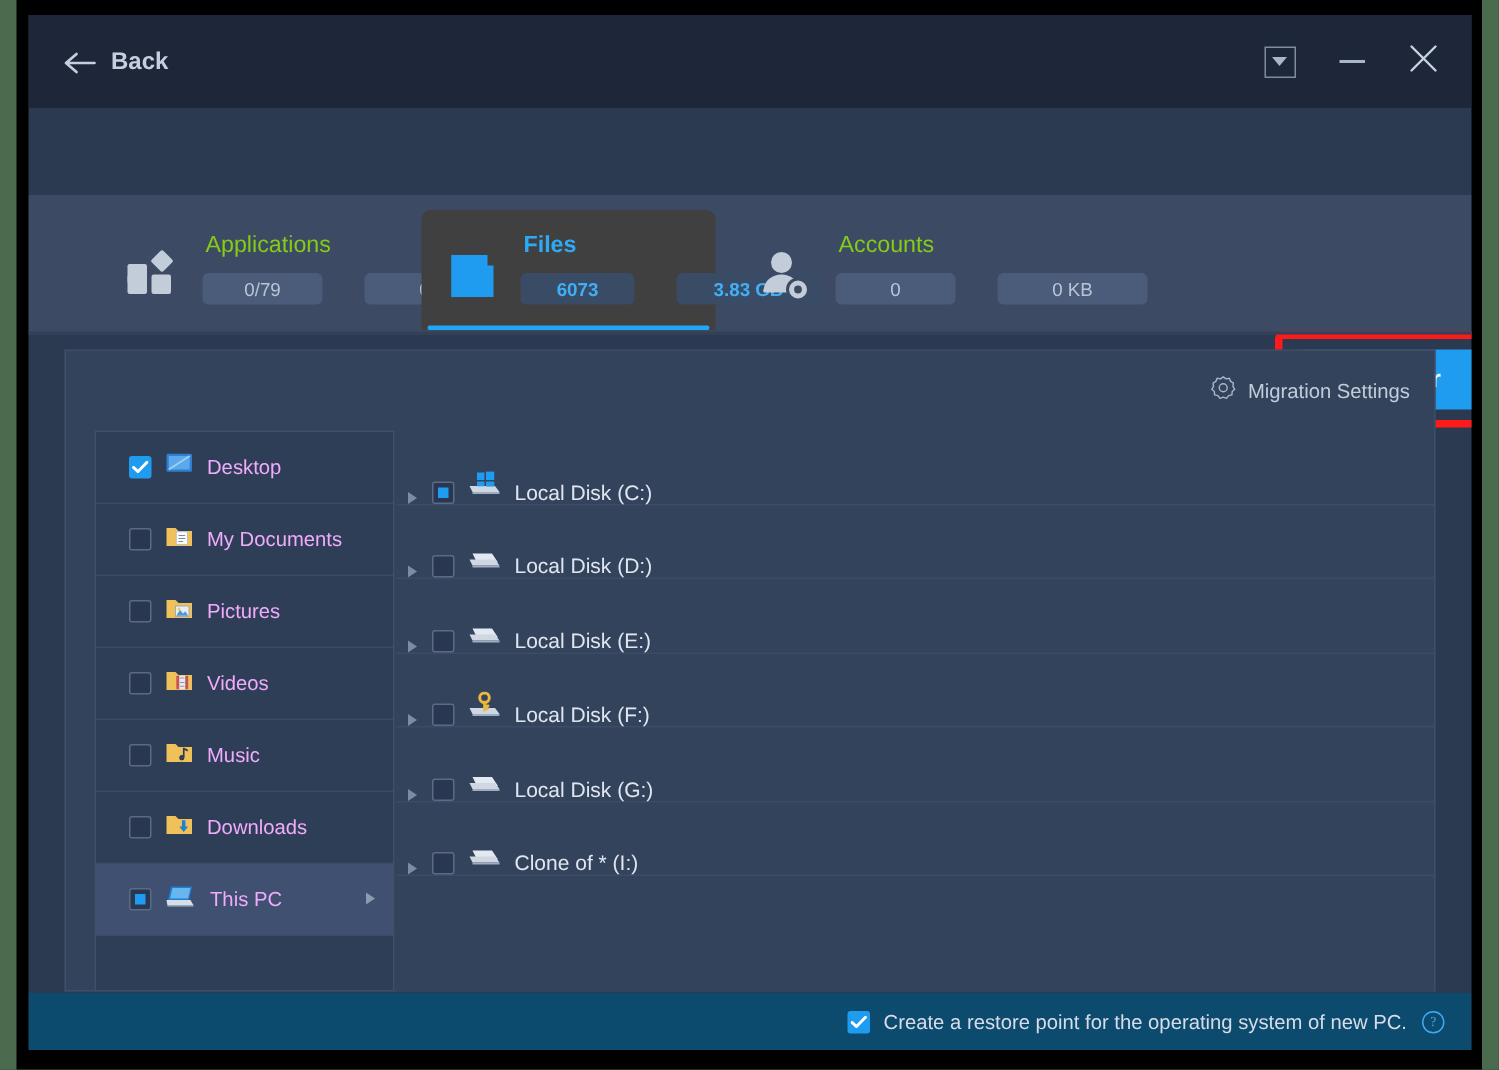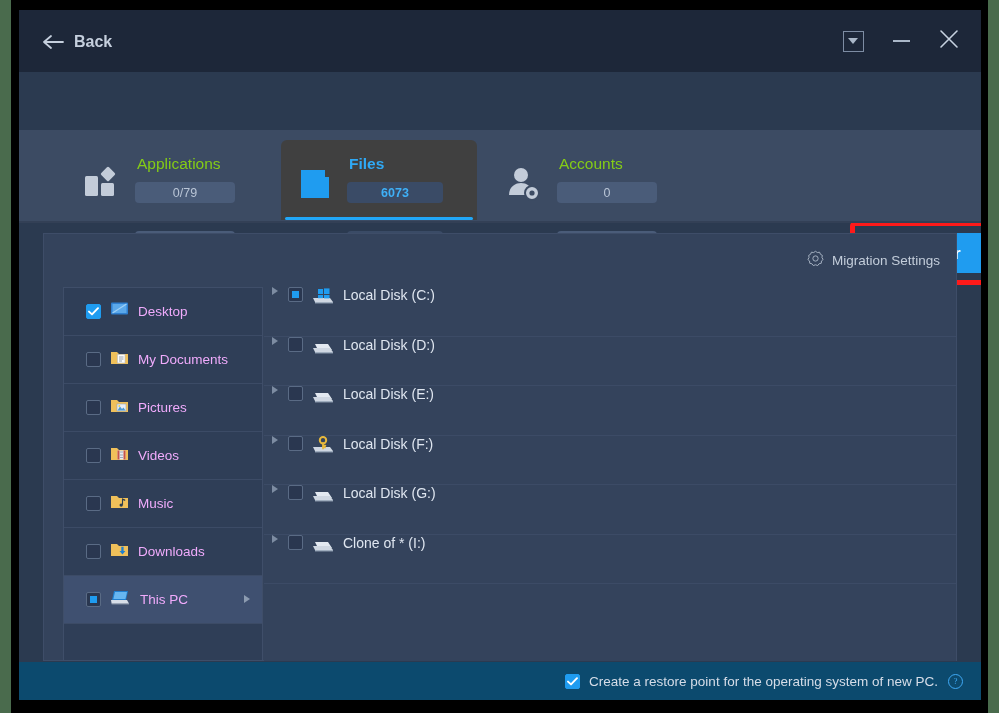--- a/index.html
+++ b/index.html
@@ -66,21 +66,21 @@
     position:absolute;top:10px;height:80px;border-radius:6px 6px 0 0;cursor:pointer;
   }
   .tab.active{ background:#404040; }
   .tab .under{
     position:absolute;left:4px;right:4px;bottom:0;height:3px;background:#21a7f7;border-radius:2px;display:none;
   }
   .tab.active .under{display:block;}
   .tab .ticon{position:absolute;left:18px;top:26px;width:40px;height:38px;}
   .tab .tlabel{position:absolute;left:72px;top:15px;font-size:15.5px;color:#84cc16;white-space:nowrap;}
   .tab.active .tlabel{color:#2fa9f5;font-weight:bold;}
-  .pills{position:absolute;left:70px;top:42px;display:flex;gap:28px;flex-direction:column;}
+  .pills{position:absolute;left:70px;top:42px;display:flex;gap:28px;}
   .pill{
     height:21px;min-width:60px;padding:0 10px;border-radius:4px;background:#4a5c79;
     display:flex;align-items:center;justify-content:center;font-size:12.5px;color:#b9c5d6;
   }
   .tab.active .pill{background:#3a4b66;color:#3fb0f7;font-weight:bold;}
 
   
   .transferwrap{position:absolute;left:831px;top:91px;width:158px;height:76px;}
   .redbox{
     position:absolute;left:0;top:0;width:156px;height:64px;
@@ -120,21 +120,21 @@
   .lrow{
     position:relative;height:47px;display:flex;align-items:center;
     border-bottom:1px solid #3c4b66;padding-left:22px;gap:9px;cursor:pointer;
   }
   .lrow.sel{background:#3f5070;}
   .lrow .lname{font-size:13.5px;color:#f0abfc;}
   .lrow .chev{position:absolute;right:12px;top:19px;width:0;height:0;
     border-top:4px solid transparent;border-bottom:4px solid transparent;border-left:6px solid #8c9bb0;}
 
   .drow{
-    position:relative;height:48.5px;display:flex;align-items:flex-start;
+    position:relative;height:48.5px;display:flex;align-items:flex-end;
     border-bottom:1px solid #3c4b66;padding-left:8px;gap:8px;cursor:pointer;
   }
   .drow .exp{width:0;height:0;border-top:4px solid transparent;border-bottom:4px solid transparent;
     border-left:6px solid #7d8ca2;margin-right:2px;}
   .drow .dname{font-size:14px;color:#dfe6f0;}
 
   
   .cb{width:15px;height:15px;border-radius:2px;box-sizing:border-box;flex:none;}
   .cb.empty{background:#2a3750;border:1px solid #566party;}
   .cb.empty{background:#2a3750;border:1px solid #5a6b85;}

